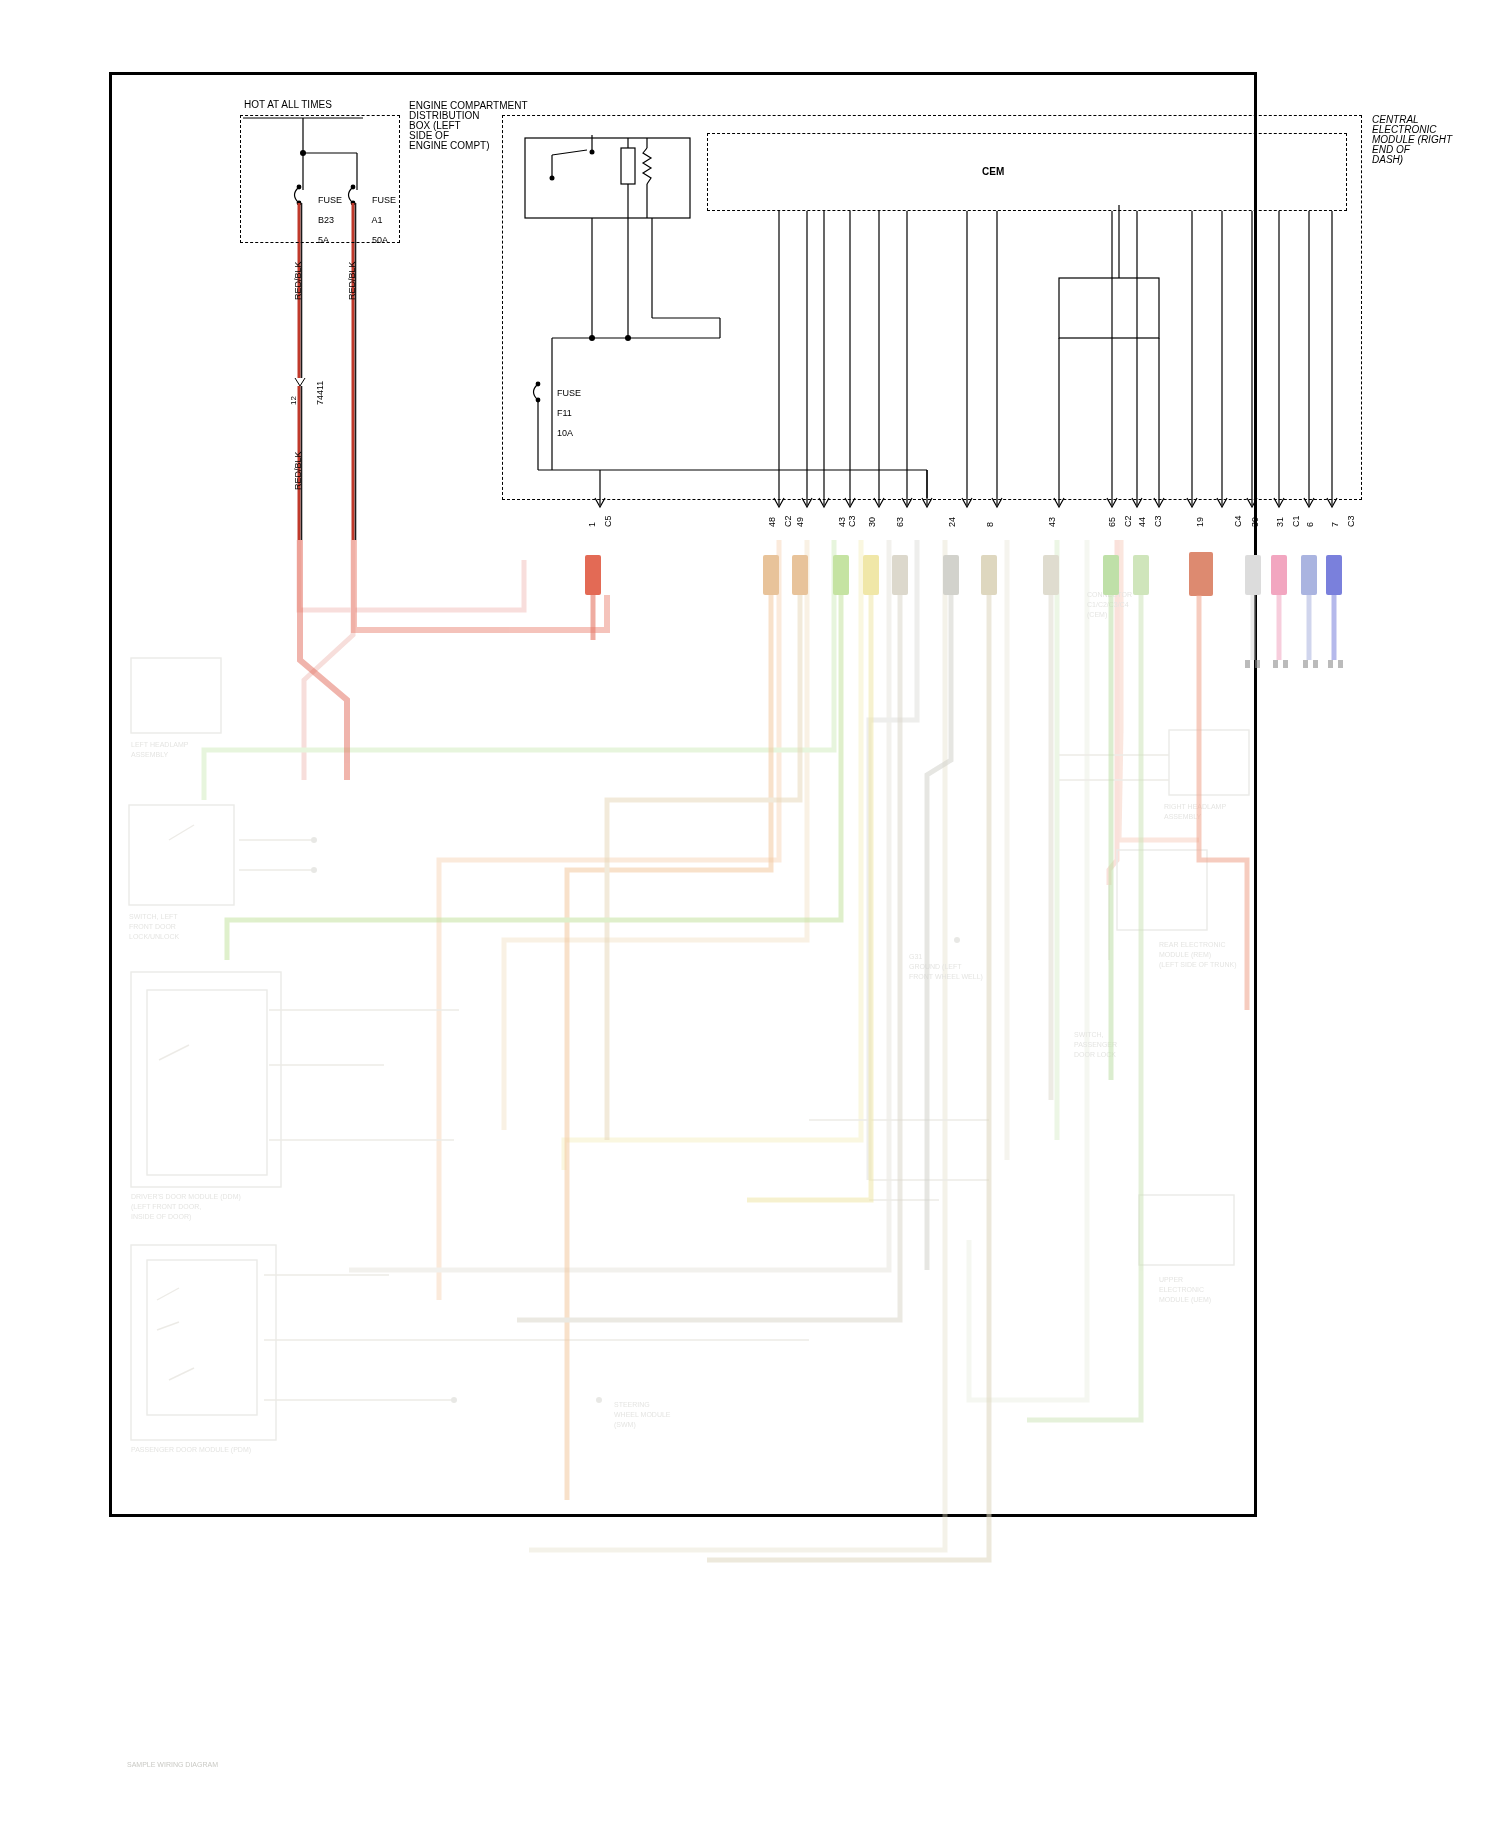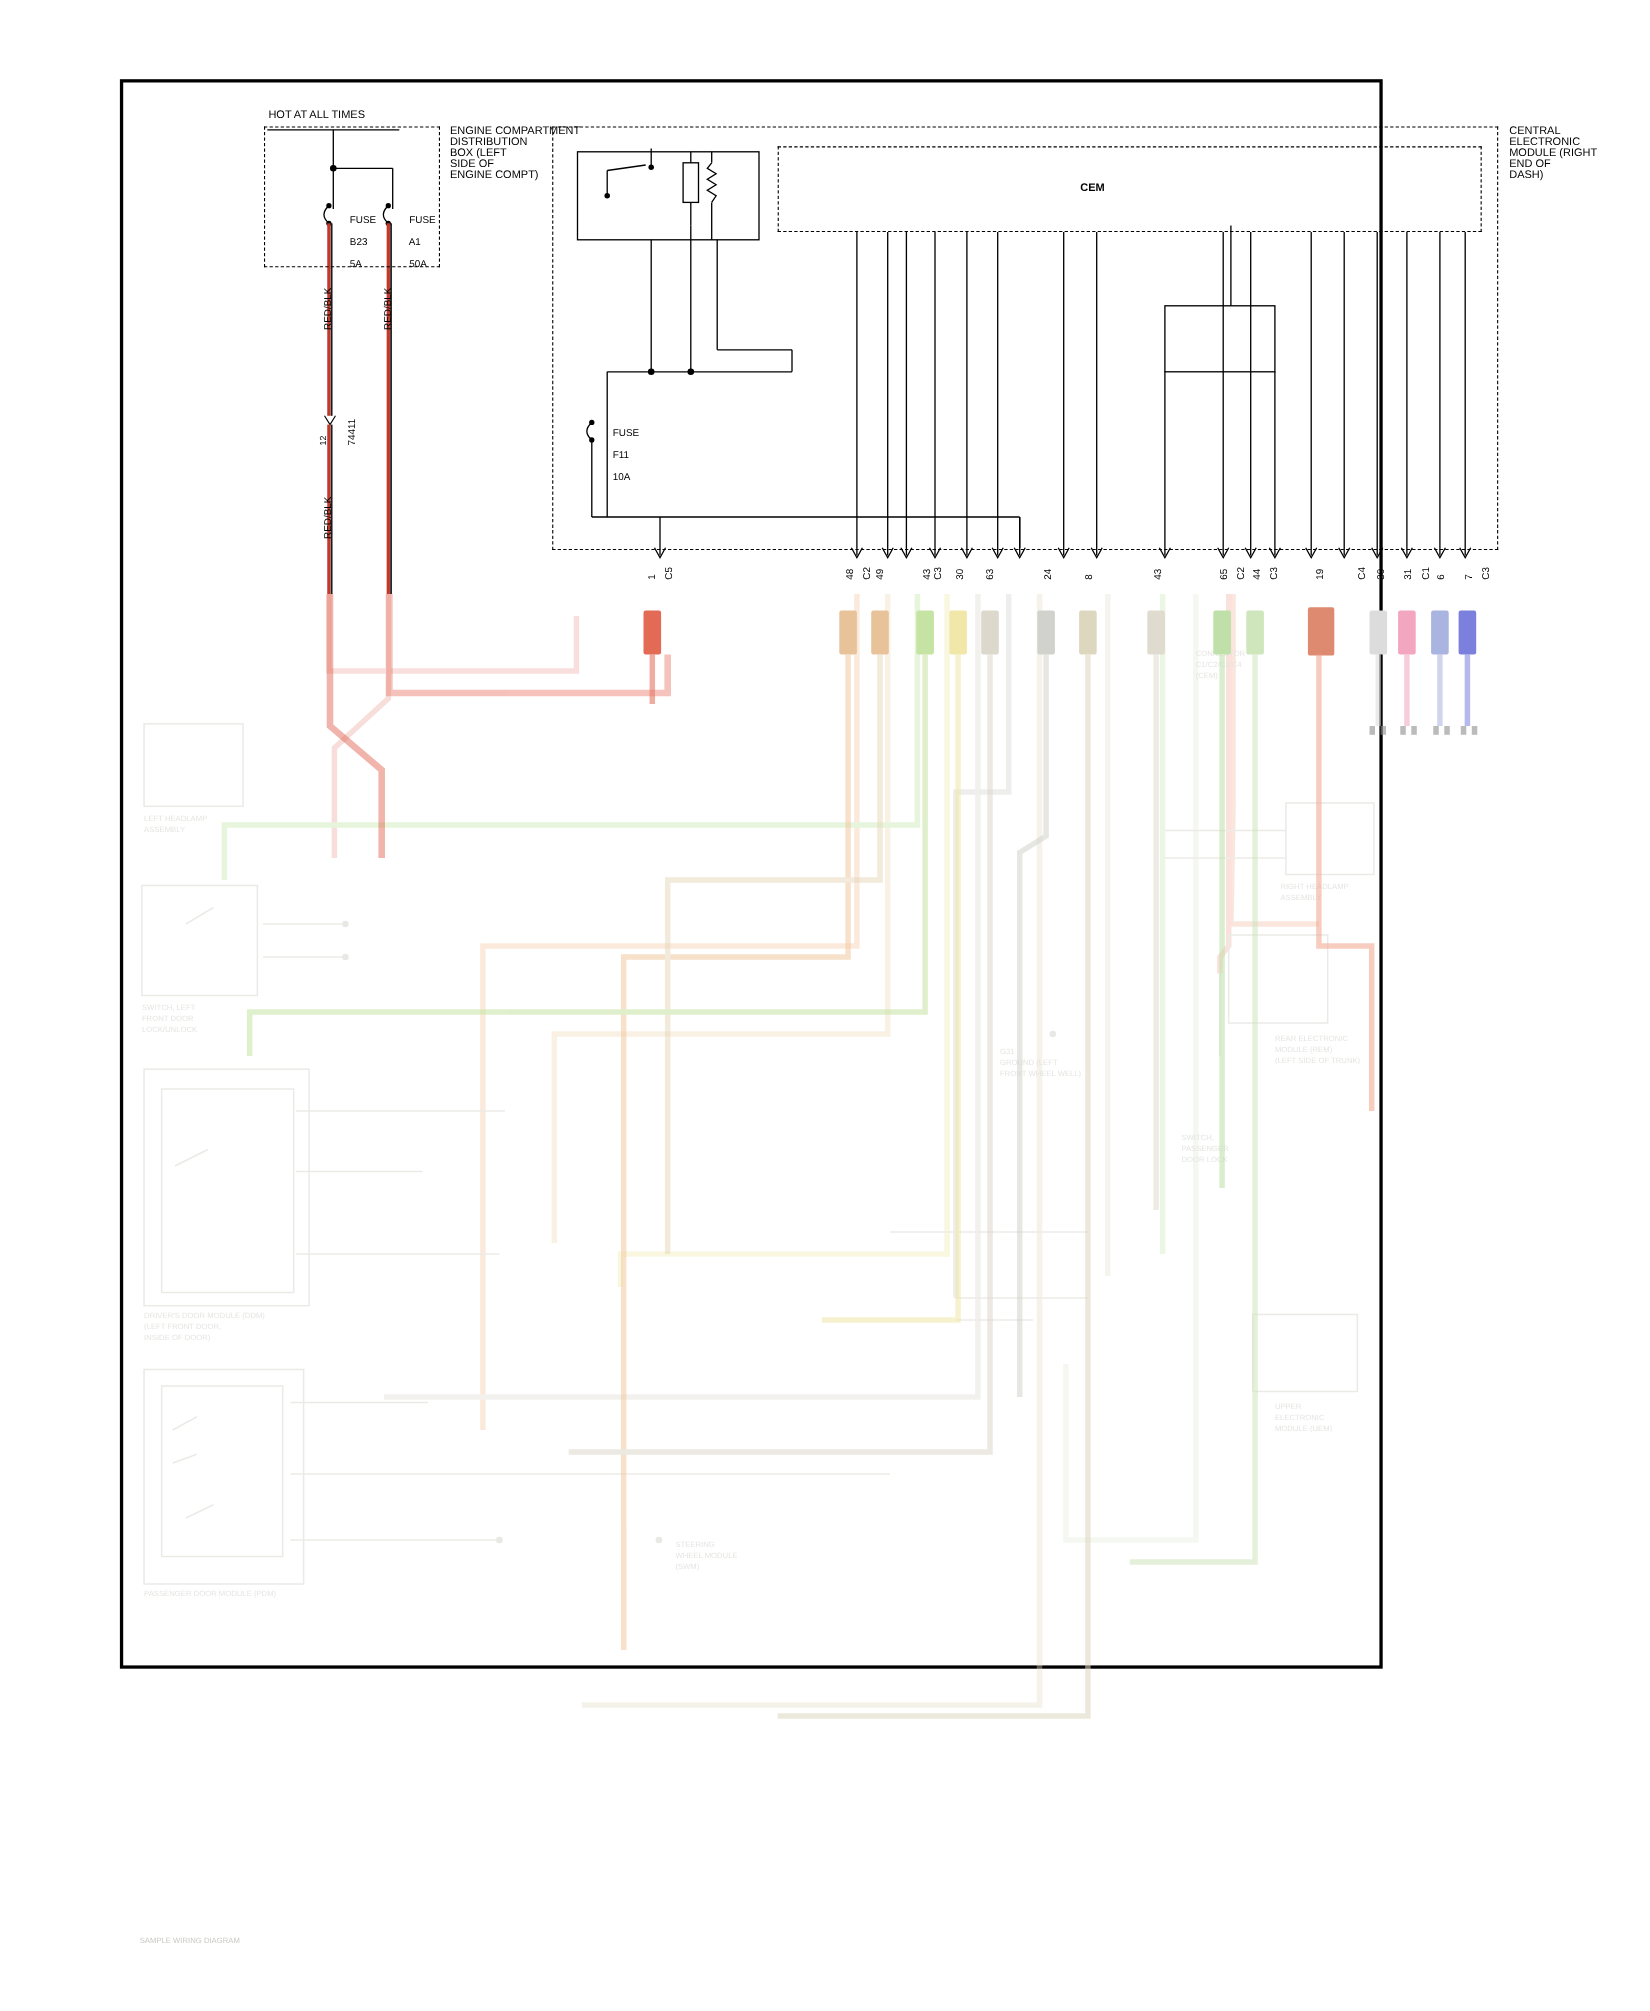--- a/index.html
+++ b/index.html
@@ -130,27 +130,27 @@
     <line x1="1072" y1="278" x2="1072" y2="205" stroke="#000" stroke-width="1.2"></line>
     <line x1="1012" y1="338" x2="1012" y2="470" stroke="#000" stroke-width="1.2"></line>
     <line x1="1112" y1="338" x2="1112" y2="470" stroke="#000" stroke-width="1.2"></line>
   </svg>
 
   <div class="dash-box" style="left:193px; top:115px; width:160px; height:128px;"></div>
   <div class="dash-box" style="left:455px; top:115px; width:860px; height:385px;"></div>
   <div class="dash-box" style="left:660px; top:133px; width:640px; height:78px;"></div>
 
   <div class="txt" style="left:197px; top:100px; font-size:10px;">HOT AT ALL TIMES</div>
-  <div class="txt" style="left:362px; top:115px; font-size:10px;"><span>ENGINE COMPARTMENT
+  <div class="txt" style="left:362px; top:101px; font-size:10px;"><span>ENGINE COMPARTMENT
 DISTRIBUTION
 BOX (LEFT
 SIDE OF
 ENGINE COMPT)</span></div>
   <div class="txt" style="left:935px; top:167px; font-size:10px;font-weight:bold;">CEM</div>
-  <div class="txt" style="left:1325px; top:115px; font-size:10px;"><span>CENTRAL
+  <div class="txt" style="left:1325px; top:115px; font-size:10px;font-style:italic;"><span>CENTRAL
 ELECTRONIC
 MODULE (RIGHT
 END OF
 DASH)</span></div>
 
   <div class="txt" style="left:261px; top:185px; font-size:9px;">
     <span>FUSE</span><br>
     <span>B23</span><br>
     <span>5A</span>
   </div>

